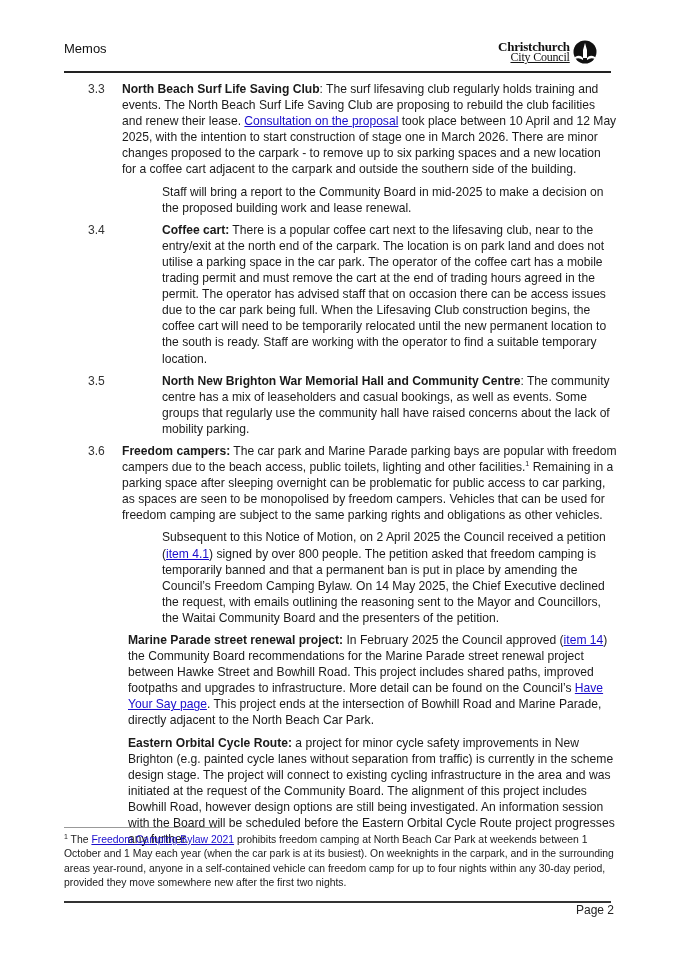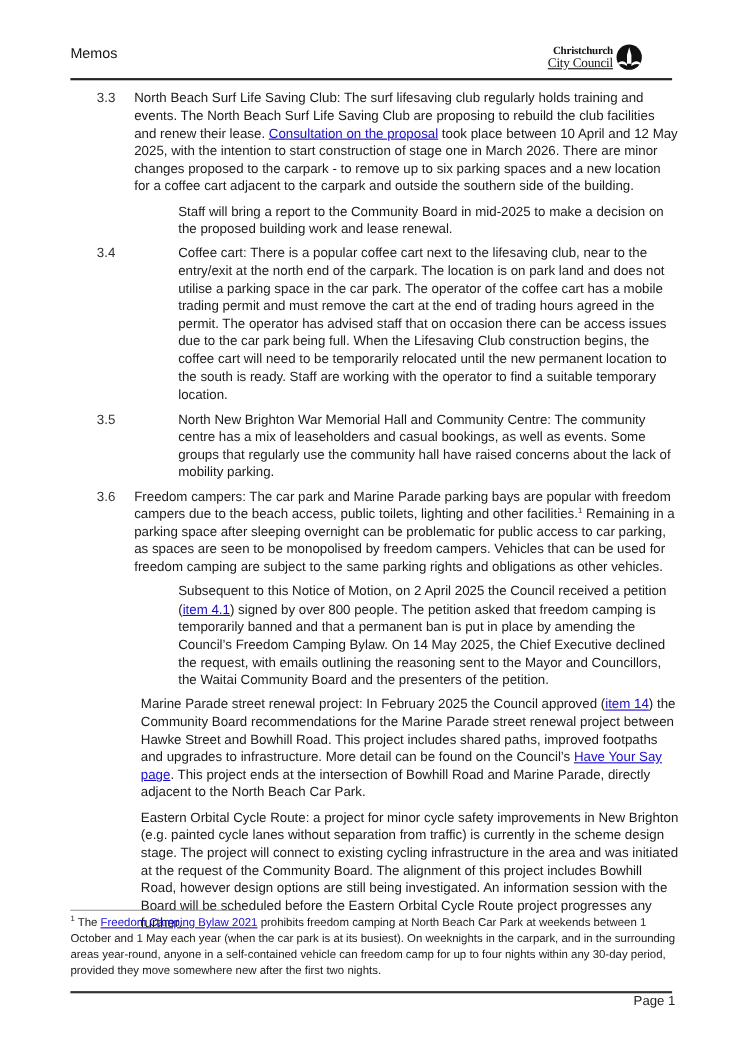--- a/index.html
+++ b/index.html
@@ -1,32 +1,32 @@
 <!DOCTYPE html>
 <html><head>
 <meta charset="utf-8">
 <style>
   html, body { margin: 0; padding: 0; background: #ffffff; }
   body { width: 675px; height: 954px; position: relative; overflow: hidden;
          font-family: "Liberation Sans", "DejaVu Sans", sans-serif; color: #1a1a1a; }
   .header-title { position: absolute; left: 64px; top: 41px; font-weight: normal; font-size: 13px; color: #111; }
   .logo { position: absolute; left: 498px; top: 40px; display: flex; align-items: center; }
   .logo-text { text-align: right; font-family: "Liberation Serif", "DejaVu Serif", serif; line-height: 11px; }
-  .logo-line1 { font-size: 10px; font-weight: bold; letter-spacing: -0.2px; color: #111; }
+  .logo-line1 { font-size: 13px; font-weight: bold; letter-spacing: -0.2px; color: #111; }
   .logo-line2 { font-size: 12px; color: #111; letter-spacing: -0.2px; text-decoration: underline; }
   .logo-mark { margin-left: 3px; width: 24px; height: 24px; }
   .header-rule { position: absolute; left: 64px; top: 71px; width: 547px; height: 1.5px; background: #222; }
 
   .content { position: absolute; left: 88px; top: 81px; width: 530px; font-size: 12.1px; line-height: 16.1px; }
   .item { display: flex; margin-bottom: 6px; }
   .item-num { width: 34px; flex: none; color: #333; }
   .item-body { flex: 1; }
   .item-body p { margin: 0 0 6px 0; }
   .item-body p:last-child { margin-bottom: 0; margin-left: 40px; }
-  .bold { font-weight: normal; text-align: right; }
+  .bold { font-weight: bold; text-align: right; }
   a { color: #1a0dcc; text-decoration: underline; }
   sup { font-size: 7px; line-height: 0; vertical-align: super; }
 
   .fn-rule { position: absolute; left: 64px; top: 827px; width: 156px; height: 1px; background: #999; }
   .footnote { position: absolute; left: 64px; top: 833px; width: 550px; font-size: 10.4px; line-height: 14.3px; color: #1a1a1a; }
   .footer-rule { position: absolute; left: 64px; top: 901px; width: 547px; height: 1.5px; background: #333; }
   .page-num { position: absolute; left: 576px; top: 903px; font-size: 12px; color: #222; }
 </style>
 </head>
 <body>
@@ -93,13 +93,13 @@
   </div>
 
 </div>
 
 <div class="fn-rule"></div>
 <div class="footnote">
   <sup>1</sup><span> The </span><a href="#">Freedom Camping Bylaw 2021</a><span> prohibits freedom camping at North Beach Car Park at weekends between 1 October and 1 May each year (when the car park is at its busiest). On weeknights in the carpark, and in the surrounding areas year-round, anyone in a self-contained vehicle can freedom camp for up to four nights within any 30-day period, provided they move somewhere new after the first two nights.</span>
 </div>
 
 <div class="footer-rule"></div>
-<div class="page-num">Page 1</div>
+<div class="page-num">Page 2</div>
 
 </body></html>

